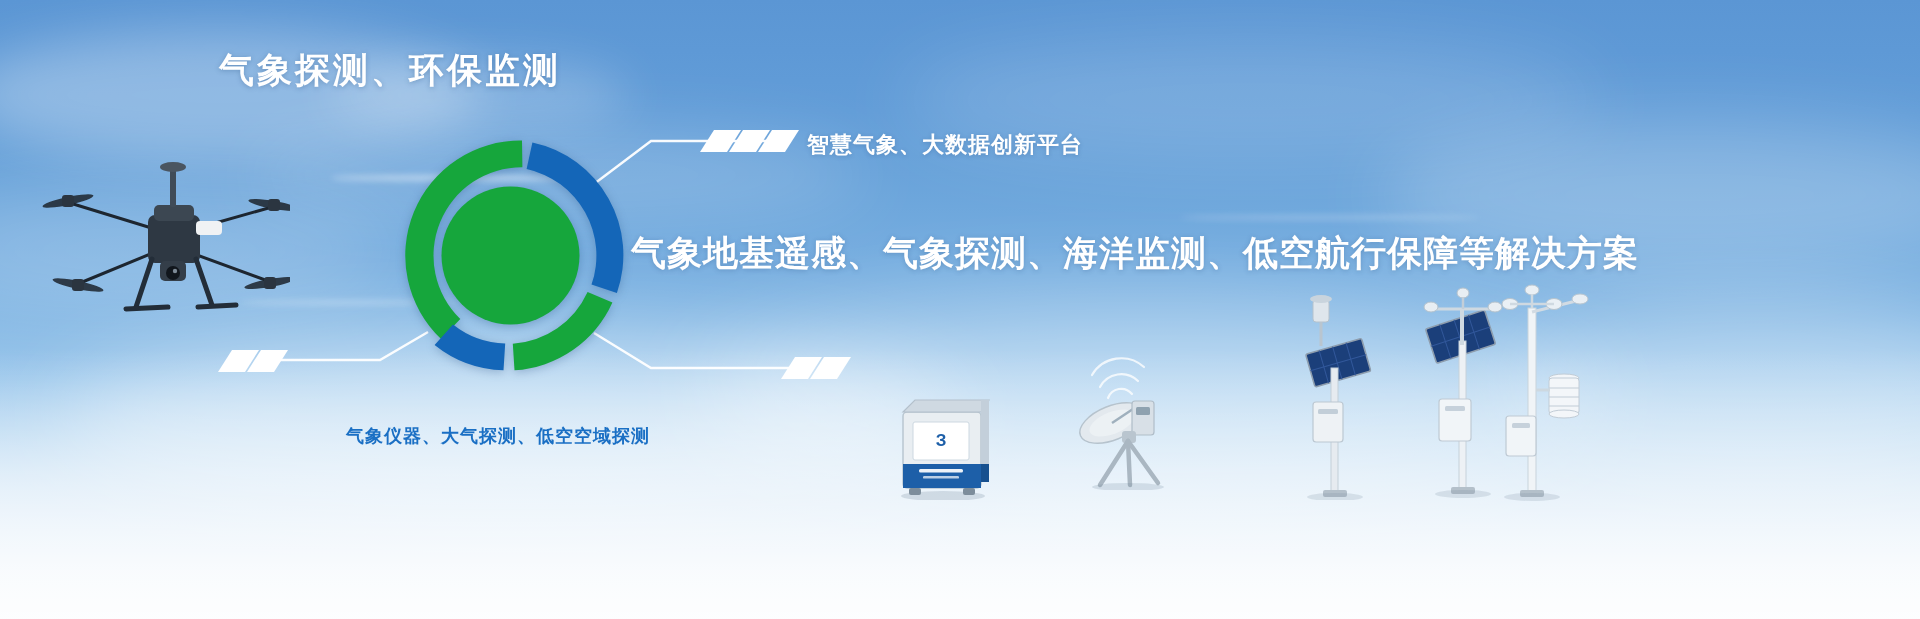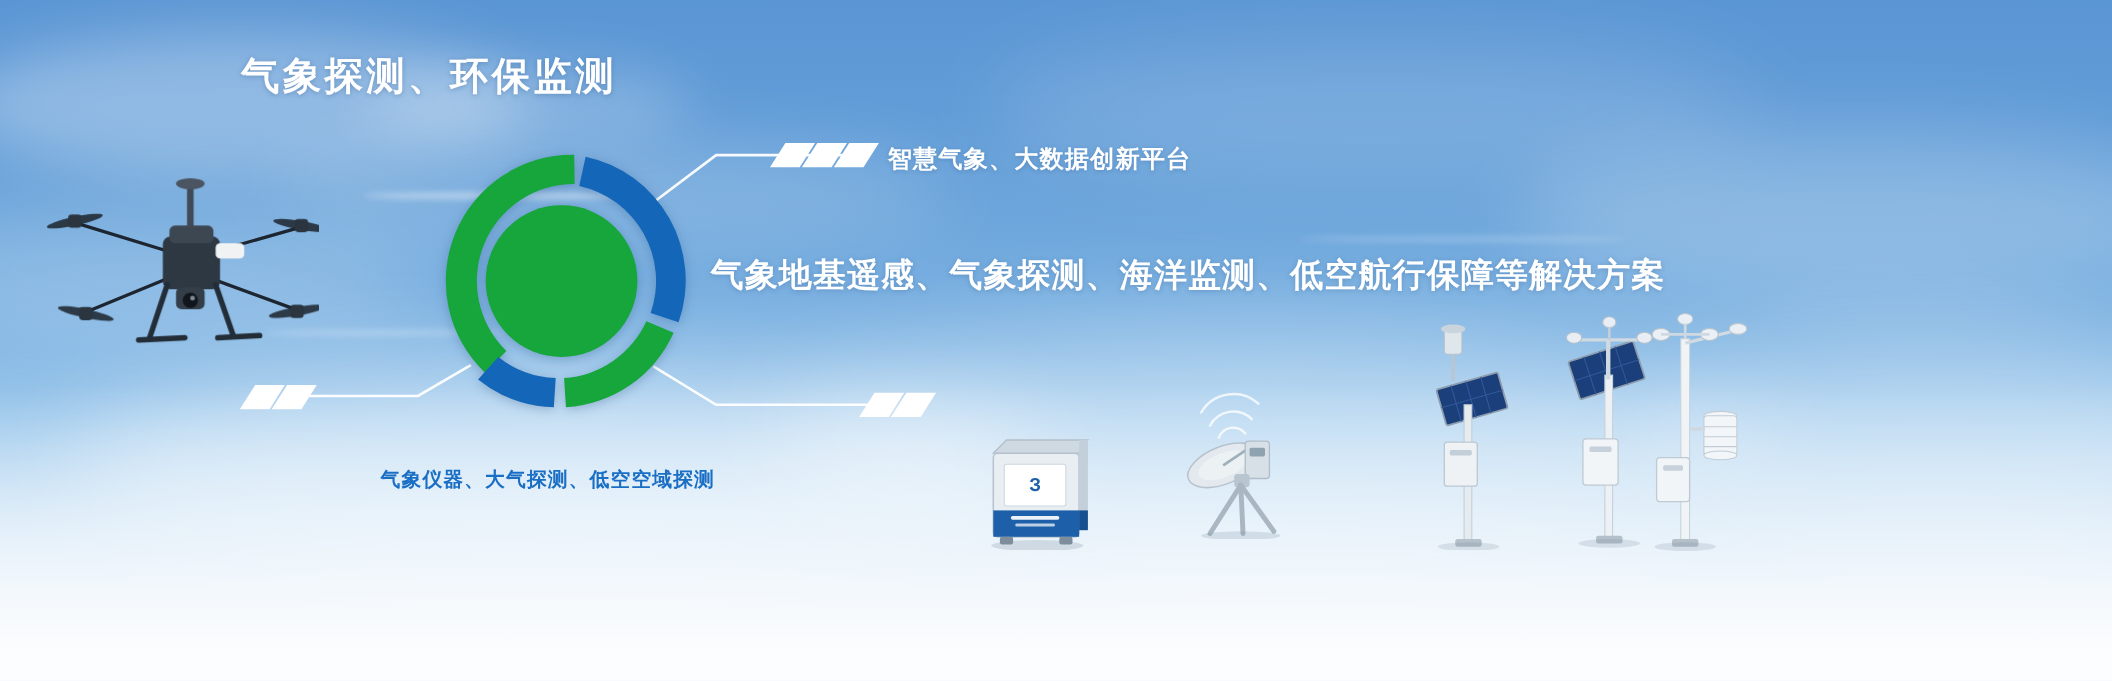--- a/index.html
+++ b/index.html
@@ -62,22 +62,22 @@
 
   
   .callout-svg{position:absolute;left:0;top:0;width:1920px;height:619px;pointer-events:none;}
 
   .label-top{
     position:absolute;left:791px;top:130px;
     font-size:22px;font-weight:bold;color:#ffffff;letter-spacing:1px;
     white-space:nowrap;text-shadow:0 1px 4px rgba(40,80,130,.30);margin-left:16px;
   }
   .label-main{
-    position:absolute;left:646px;top:230px;
-    font-size:30px;font-weight:bold;color:#ffffff;letter-spacing:1px;
+    position:absolute;left:631px;top:230px;
+    font-size:35px;font-weight:bold;color:#ffffff;letter-spacing:1px;
     white-space:nowrap;text-shadow:0 1px 5px rgba(40,80,130,.30);
   }
   .label-bottom{
     position:absolute;left:346px;top:424px;
     font-size:18px;font-weight:bold;color:#1a6fc4;letter-spacing:1px;
     white-space:nowrap;
   }
 
   
   .eq{position:absolute;}

